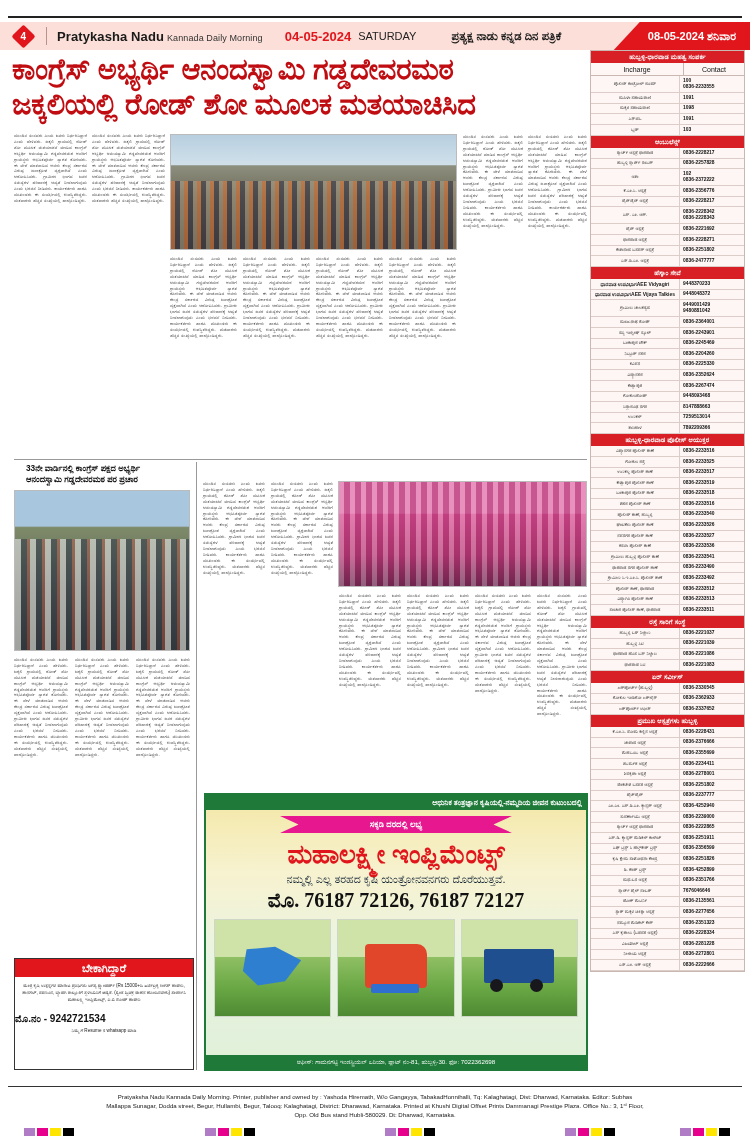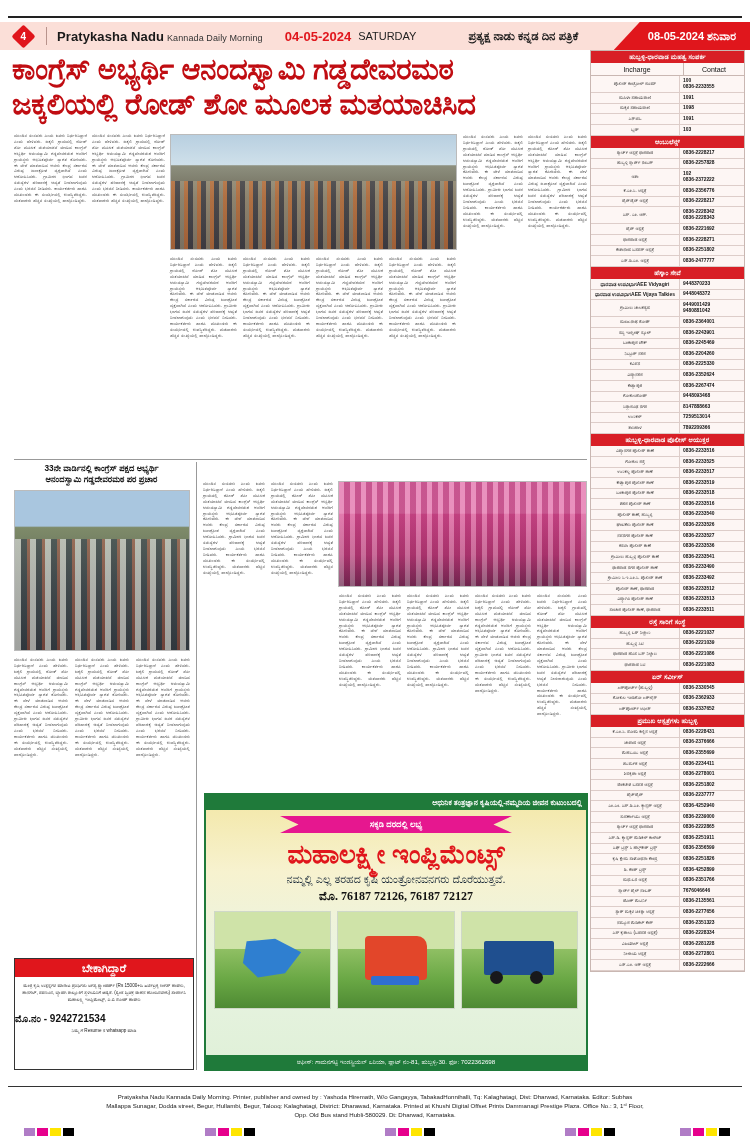--- a/index.html
+++ b/index.html
@@ -9,21 +9,21 @@
   
   .masthead{position:absolute;left:0;top:22px;width:750px;height:28px;background:#fbdfd8;display:flex;align-items:center;}
   .mh-logo{width:46px;display:flex;align-items:center;justify-content:center;}
   .diamond{width:17px;height:17px;background:#e0161c;transform:rotate(45deg);display:flex;align-items:center;justify-content:center;border-radius:2px;}
   .diamond span{transform:rotate(-45deg);color:#fff;font-size:10px;font-weight:bold;line-height:1;}
   .mh-sep{width:1px;height:18px;background:#b8938c;}
   .mh-title{padding-left:10px;font-size:13px;font-weight:bold;color:#1a1a1a;letter-spacing:.1px;}
   .mh-sub{font-size:9px;font-weight:normal;color:#333;padding-left:3px;}
   .mh-date{margin-left:22px;font-size:13px;font-weight:bold;color:#e0161c;}
   .mh-day{margin-left:7px;font-size:11px;color:#222;}
-  .mh-kn{margin-left:52px;font-size:11.5px;color:#1a1a1a;font-weight:bold;}
+  .mh-kn{margin-left:35px;font-size:11.5px;color:#1a1a1a;font-weight:bold;}
   .mh-red{position:absolute;right:0;top:0;height:28px;background:#e0161c;color:#fff;display:flex;align-items:center;padding:0 14px 0 34px;font-size:11px;font-weight:bold;
      clip-path:polygon(26px 0,100% 0,100% 100%,0 100%);}
 
   
   .headline{position:absolute;left:12px;top:52px;width:575px;}
   .headline div{font-size:29px;font-weight:bold;line-height:1.22;color:#c00d12;letter-spacing:-.3px;}
 
   
   .rule{position:absolute;background:#222;}
   .topline{left:8px;top:16px;width:734px;height:2px;}
@@ -64,21 +64,21 @@
   .row.en .c1{font-weight:bold;font-size:5px;}
 
   
   .ad{position:absolute;left:204px;top:793px;width:384px;height:278px;border:2px solid #1f7a3a;box-sizing:border-box;
       background:linear-gradient(180deg,#f3e7a6 0%,#f7f2cf 28%,#eaf4e2 58%,#dff0d8 100%);}
   .ad-top{background:#1f7a3a;color:#fff;text-align:right;font-size:7.4px;font-weight:bold;padding:3px 4px;}
   .ad-ribbon{margin:6px auto 0;width:232px;background:#e6178f;color:#fff;text-align:center;font-size:8.3px;font-weight:bold;padding:3px 0;
      clip-path:polygon(0 0,100% 0,92% 50%,100% 100%,0 100%,8% 50%);}
   .ad-name{text-align:center;font-size:26px;font-weight:bold;color:#e0161c;margin-top:6px;letter-spacing:-.2px;}
   .ad-line{text-align:center;font-size:11px;color:#123;margin-top:3px;}
-  .ad-phone{text-align:center;font-size:12px;font-weight:bold;color:#111;margin-top:3px;font-family:"Liberation Serif",serif;}
+  .ad-phone{text-align:center;font-size:20px;font-weight:bold;color:#111;margin-top:3px;font-family:"Liberation Serif",serif;}
   .ad-imgs{display:flex;gap:6px;justify-content:center;margin-top:7px;padding:0 8px;}
   .ad-img{flex:1;height:98px;border:1px solid #cfd8c8;box-sizing:border-box;position:relative;overflow:hidden;
      background:linear-gradient(180deg,#cfe3a8 0 38%,#8fbf63 39%,#6aa845 70%,#4e8a33 100%);}
   .impl{position:absolute;left:50%;top:48%;transform:translate(-50%,-50%);}
   .impl-1{width:62px;height:42px;background:#2f7fd0;clip-path:polygon(8% 10%,54% 4%,96% 36%,70% 86%,26% 96%,2% 62%);}
   .impl-2{width:62px;height:44px;background:#e2462a;border-radius:4px 10px 4px 4px;}
   .impl-2::after{content:"";position:absolute;left:6px;bottom:-5px;width:48px;height:9px;background:#2f6fd0;border-radius:2px;}
   .impl-3{width:70px;height:34px;background:#1f4f8f;border-radius:2px;}
   .impl-3::after{content:"";position:absolute;left:6px;bottom:-9px;width:13px;height:13px;border-radius:50%;background:#18181c;box-shadow:40px 0 0 #18181c;}
   .ad-bottom{position:absolute;left:0;right:0;bottom:0;background:#1f7a3a;color:#fff;font-size:6.2px;text-align:center;padding:3px 4px;}
@@ -152,21 +152,21 @@
 
   <div class="col" style="left:463px;top:134px;width:60px;height:320px;">
     <div class="tx k">ಮುಂದಿನ ಸಂಸದರು ಎಂದು ಜನರು ನಿರ್ಧರಿಸಿದ್ದಾರೆ ಎಂದು ಹೇಳಿದರು. ಜಕ್ಕಲಿ ಗ್ರಾಮದಲ್ಲಿ ರೋಡ್ ಶೋ ಮೂಲಕ ಮತಯಾಚನೆ ಮಾಡಿದ ಕಾಂಗ್ರೆಸ್ ಅಭ್ಯರ್ಥಿ ಆನಂದಸ್ವಾಮಿ ಗಡ್ಡದೇವರಮಠ ಅವರಿಗೆ ಗ್ರಾಮಸ್ಥರು ಅಭೂತಪೂರ್ವ ಸ್ವಾಗತ ಕೋರಿದರು. ಈ ವೇಳೆ ಮಾತನಾಡಿದ ಅವರು ಕೇಂದ್ರ ಸರ್ಕಾರದ ವಿರುದ್ಧ ಜನಾಕ್ರೋಶ ವ್ಯಕ್ತವಾಗಿದೆ ಎಂದು ಆರೋಪಿಸಿದರು. ಗ್ರಾಮೀಣ ಭಾಗದ ಜನರ ಸಮಸ್ಯೆಗಳ ಪರಿಹಾರಕ್ಕೆ ಆದ್ಯತೆ ನೀಡಲಾಗುವುದು ಎಂದು ಭರವಸೆ ನೀಡಿದರು. ಕಾರ್ಯಕರ್ತರು ಹಾಗೂ ಮುಖಂಡರು ಈ ಸಂದರ್ಭದಲ್ಲಿ ಉಪಸ್ಥಿತರಿದ್ದರು. ಮತದಾರರು ಹೆಚ್ಚಿನ ಸಂಖ್ಯೆಯಲ್ಲಿ ಪಾಲ್ಗೊಂಡಿದ್ದರು.</div>
   </div>
   <div class="col" style="left:528px;top:134px;width:59px;height:320px;">
     <div class="tx k">ಮುಂದಿನ ಸಂಸದರು ಎಂದು ಜನರು ನಿರ್ಧರಿಸಿದ್ದಾರೆ ಎಂದು ಹೇಳಿದರು. ಜಕ್ಕಲಿ ಗ್ರಾಮದಲ್ಲಿ ರೋಡ್ ಶೋ ಮೂಲಕ ಮತಯಾಚನೆ ಮಾಡಿದ ಕಾಂಗ್ರೆಸ್ ಅಭ್ಯರ್ಥಿ ಆನಂದಸ್ವಾಮಿ ಗಡ್ಡದೇವರಮಠ ಅವರಿಗೆ ಗ್ರಾಮಸ್ಥರು ಅಭೂತಪೂರ್ವ ಸ್ವಾಗತ ಕೋರಿದರು. ಈ ವೇಳೆ ಮಾತನಾಡಿದ ಅವರು ಕೇಂದ್ರ ಸರ್ಕಾರದ ವಿರುದ್ಧ ಜನಾಕ್ರೋಶ ವ್ಯಕ್ತವಾಗಿದೆ ಎಂದು ಆರೋಪಿಸಿದರು. ಗ್ರಾಮೀಣ ಭಾಗದ ಜನರ ಸಮಸ್ಯೆಗಳ ಪರಿಹಾರಕ್ಕೆ ಆದ್ಯತೆ ನೀಡಲಾಗುವುದು ಎಂದು ಭರವಸೆ ನೀಡಿದರು. ಕಾರ್ಯಕರ್ತರು ಹಾಗೂ ಮುಖಂಡರು ಈ ಸಂದರ್ಭದಲ್ಲಿ ಉಪಸ್ಥಿತರಿದ್ದರು. ಮತದಾರರು ಹೆಚ್ಚಿನ ಸಂಖ್ಯೆಯಲ್ಲಿ ಪಾಲ್ಗೊಂಡಿದ್ದರು.</div>
   </div>
 
   <div class="hline" style="left:14px;top:459px;width:573px;"></div>
 
-  <div class="subhead" style="left:14px;top:463px;width:175px;text-align:center;">
+  <div class="subhead" style="left:26px;top:463px;width:175px;">
     <div>33ನೇ ವಾರ್ಡಿನಲ್ಲಿ ಕಾಂಗ್ರೆಸ್ ಪಕ್ಷದ ಅಭ್ಯರ್ಥಿ</div>
     <div>ಆನಂದಸ್ವಾಮಿ ಗಡ್ಡದೇವರಮಠ ಪರ ಪ್ರಚಾರ</div>
   </div>
 
   <div class="photo ph-march" style="left:14px;top:490px;width:176px;height:161px;"></div>
 
   <div class="col" style="left:14px;top:657px;width:54px;height:295px;">
     <div class="tx k">ಮುಂದಿನ ಸಂಸದರು ಎಂದು ಜನರು ನಿರ್ಧರಿಸಿದ್ದಾರೆ ಎಂದು ಹೇಳಿದರು. ಜಕ್ಕಲಿ ಗ್ರಾಮದಲ್ಲಿ ರೋಡ್ ಶೋ ಮೂಲಕ ಮತಯಾಚನೆ ಮಾಡಿದ ಕಾಂಗ್ರೆಸ್ ಅಭ್ಯರ್ಥಿ ಆನಂದಸ್ವಾಮಿ ಗಡ್ಡದೇವರಮಠ ಅವರಿಗೆ ಗ್ರಾಮಸ್ಥರು ಅಭೂತಪೂರ್ವ ಸ್ವಾಗತ ಕೋರಿದರು. ಈ ವೇಳೆ ಮಾತನಾಡಿದ ಅವರು ಕೇಂದ್ರ ಸರ್ಕಾರದ ವಿರುದ್ಧ ಜನಾಕ್ರೋಶ ವ್ಯಕ್ತವಾಗಿದೆ ಎಂದು ಆರೋಪಿಸಿದರು. ಗ್ರಾಮೀಣ ಭಾಗದ ಜನರ ಸಮಸ್ಯೆಗಳ ಪರಿಹಾರಕ್ಕೆ ಆದ್ಯತೆ ನೀಡಲಾಗುವುದು ಎಂದು ಭರವಸೆ ನೀಡಿದರು. ಕಾರ್ಯಕರ್ತರು ಹಾಗೂ ಮುಖಂಡರು ಈ ಸಂದರ್ಭದಲ್ಲಿ ಉಪಸ್ಥಿತರಿದ್ದರು. ಮತದಾರರು ಹೆಚ್ಚಿನ ಸಂಖ್ಯೆಯಲ್ಲಿ ಪಾಲ್ಗೊಂಡಿದ್ದರು.</div>
   </div>
   <div class="col" style="left:75px;top:657px;width:54px;height:295px;">

